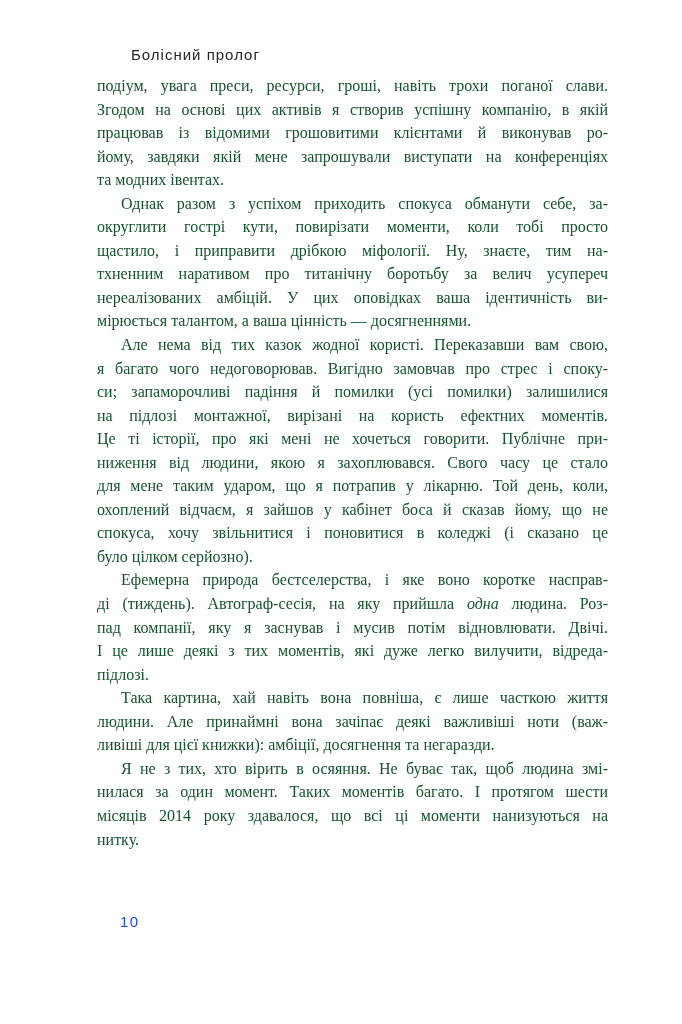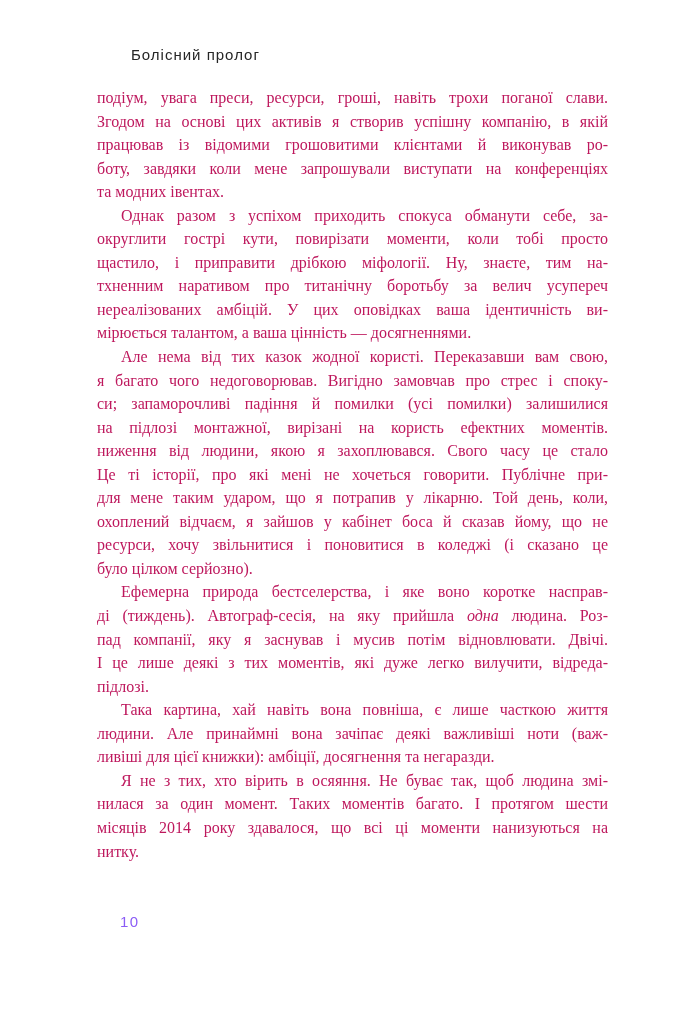--- a/index.html
+++ b/index.html
@@ -17,23 +17,23 @@
     top: 47px;
     font-family: "Liberation Sans", "DejaVu Sans", sans-serif;
     font-size: 15px;
     letter-spacing: 1px;
     color: #262626;
     line-height: 1.1;
   }
   .text-block {
     position: absolute;
     left: 97px;
-    top: 86px;
+    top: 74px;
     width: 511px;
-    color: #be185d;
+    color: #14532d;
   }
   .line {
     height: 23.55px;
     line-height: 23.55px;
     font-size: 16px;
     text-align: justify;
     text-align-last: justify;
     overflow: hidden;
     white-space: normal;
   }
@@ -45,51 +45,51 @@
     text-indent: 24px;
   }
   .line i { font-style: italic; }
   .page-number {
     position: absolute;
     left: 120px;
     top: 914px;
     font-family: "Liberation Sans", "DejaVu Sans", sans-serif;
     font-size: 15px;
     letter-spacing: 1.5px;
-    color: #8b5cf6;
+    color: #1d4ed8;
     line-height: 1.1;
   }
 </style>
 </head>
 <body>
 
 <div class="page">
   <div class="running-header">Болісний пролог</div>
 
   <div class="text-block">
       <div class="line"><span>подіум, увага преси, ресурси, гроші, навіть трохи поганої слави.</span></div>
       <div class="line"><span>Згодом на основі цих активів я створив успішну компанію, в якій</span></div>
       <div class="line"><span>працював із відомими грошовитими клієнтами й виконував ро-</span></div>
-      <div class="line"><span>боту, завдяки коли мене запрошували виступати на конференціях</span></div>
+      <div class="line"><span>йому, завдяки якій мене запрошували виступати на конференціях</span></div>
       <div class="line last"><span>та модних івентах.</span></div>
       <div class="line indent"><span>Однак разом з успіхом приходить спокуса обманути себе, за-</span></div>
       <div class="line"><span>округлити гострі кути, повирізати моменти, коли тобі просто</span></div>
       <div class="line"><span>щастило, і приправити дрібкою міфології. Ну, знаєте, тим на-</span></div>
       <div class="line"><span>тхненним наративом про титанічну боротьбу за велич усупереч</span></div>
       <div class="line"><span>нереалізованих амбіцій. У цих оповідках ваша ідентичність ви-</span></div>
       <div class="line last"><span>мірюється талантом, а ваша цінність — досягненнями.</span></div>
       <div class="line indent"><span>Але нема від тих казок жодної користі. Переказавши вам свою,</span></div>
       <div class="line"><span>я багато чого недоговорював. Вигідно замовчав про стрес і споку-</span></div>
       <div class="line"><span>си; запаморочливі падіння й помилки (усі помилки) залишилися</span></div>
       <div class="line"><span>на підлозі монтажної, вирізані на користь ефектних моментів.</span></div>
+      <div class="line"><span>Це ті історії, про які мені не хочеться говорити. Публічне при-</span></div>
       <div class="line"><span>ниження від людини, якою я захоплювався. Свого часу це стало</span></div>
-      <div class="line"><span>Це ті історії, про які мені не хочеться говорити. Публічне при-</span></div>
       <div class="line"><span>для мене таким ударом, що я потрапив у лікарню. Той день, коли,</span></div>
       <div class="line"><span>охоплений відчаєм, я зайшов у кабінет боса й сказав йому, що не</span></div>
-      <div class="line"><span>ресурси, хочу звільнитися і поновитися в коледжі (і сказано це</span></div>
+      <div class="line"><span>спокуса, хочу звільнитися і поновитися в коледжі (і сказано це</span></div>
       <div class="line last"><span>було цілком серйозно).</span></div>
       <div class="line indent"><span>Ефемерна природа бестселерства, і яке воно коротке насправ-</span></div>
       <div class="line"><span>ді (тиждень). Автограф-сесія, на яку прийшла </span><i>одна</i><span> людина. Роз-</span></div>
       <div class="line"><span>пад компанії, яку я заснував і мусив потім відновлювати. Двічі.</span></div>
       <div class="line"><span>І це лише деякі з тих моментів, які дуже легко вилучити, відреда-</span></div>
       <div class="line last"><span>підлозі.</span></div>
       <div class="line indent"><span>Така картина, хай навіть вона повніша, є лише часткою життя</span></div>
       <div class="line"><span>людини. Але принаймні вона зачіпає деякі важливіші ноти (важ-</span></div>
       <div class="line last"><span>ливіші для цієї книжки): амбіції, досягнення та негаразди.</span></div>
       <div class="line indent"><span>Я не з тих, хто вірить в осяяння. Не буває так, щоб людина змі-</span></div>

